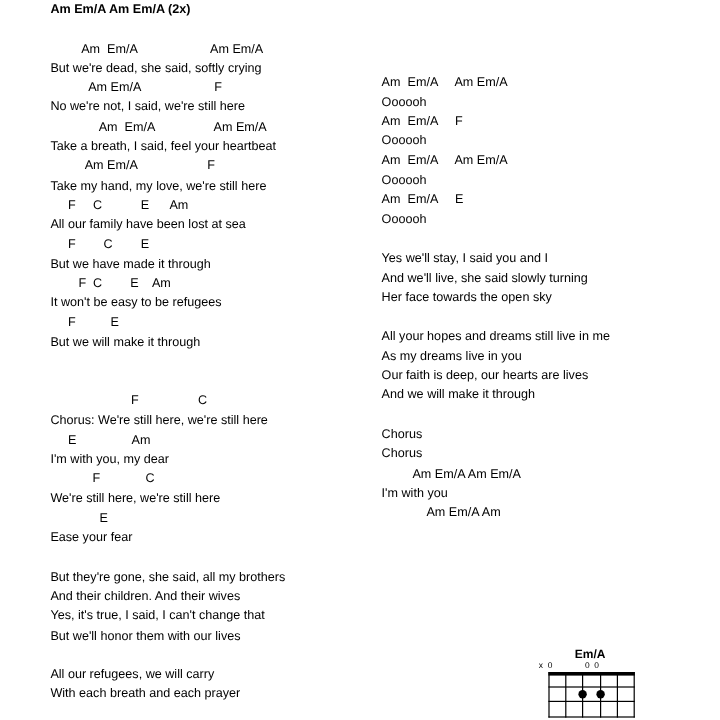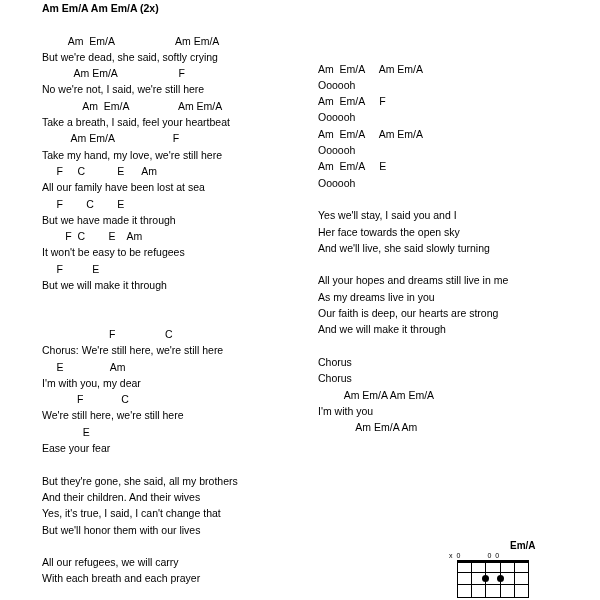--- a/index.html
+++ b/index.html
@@ -69,21 +69,20 @@
     width: 96px;
     height: 62px;
   }
   .cd-name {
     position: absolute;
     left: 30px;
     top: 0px;
     font-size: 10px;
     font-weight: bold;
     white-space: pre;
-    margin-left: 31px;
   }
   .cd-markers {
     position: absolute;
     left: 0px;
     top: 12px;
     width: 96px;
     font-size: 7px;
     white-space: pre;
     letter-spacing: 0px;
   }
@@ -178,26 +177,26 @@
         <div class="line chord">Am  Em/A     Am Em/A</div>
         <div class="line lyric">Oooooh</div>
         <div class="line chord">Am  Em/A     F</div>
         <div class="line lyric">Oooooh</div>
         <div class="line chord">Am  Em/A     Am Em/A</div>
         <div class="line lyric">Oooooh</div>
         <div class="line chord">Am  Em/A     E</div>
         <div class="line lyric">Oooooh</div>
         <div class="spacer"></div>
         <div class="line lyric">Yes we'll stay, I said you and I</div>
+        <div class="line lyric">And we'll live, she said slowly turning</div>
         <div class="line lyric">Her face towards the open sky</div>
-        <div class="line lyric">And we'll live, she said slowly turning</div>
         <div class="spacer"></div>
         <div class="line lyric">All your hopes and dreams still live in me</div>
         <div class="line lyric">As my dreams live in you</div>
-        <div class="line lyric">Our faith is deep, our hearts are strong</div>
+        <div class="line lyric">Our faith is deep, our hearts are lives</div>
         <div class="line lyric">And we will make it through</div>
         <div class="spacer"></div>
         <div class="line lyric ital">Chorus</div>
         <div class="line lyric ital">Chorus</div>
         <div class="line chord">         Am Em/A Am Em/A</div>
         <div class="line lyric">I'm with you</div>
         <div class="line chord">             Am Em/A Am</div>
       </div>
   </div>
 

